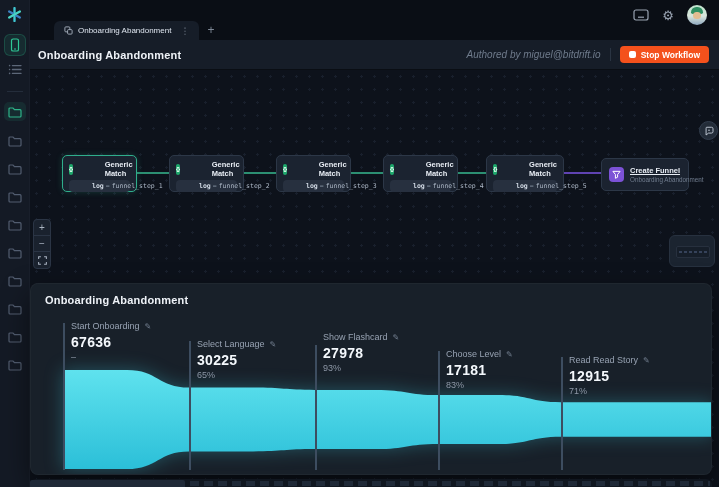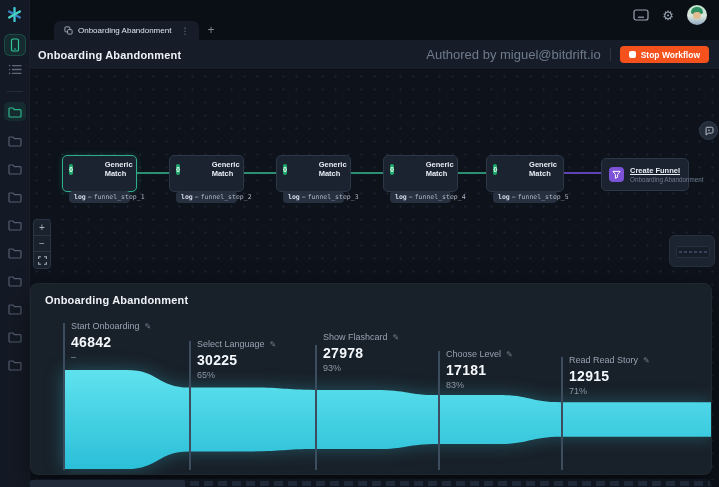--- a/index.html
+++ b/index.html
@@ -30,38 +30,38 @@
   .avatar{width:20px;height:20px;border-radius:50%;cursor:pointer;overflow:hidden;position:relative;
     background:linear-gradient(180deg,#bfe3cd 0%,#d9e6dd 55%,#8fa8bf 100%);}
   .avatar::before{content:"";position:absolute;left:4px;top:2px;width:12px;height:7px;border-radius:6px 6px 2px 2px;background:#2f8f62;}
   .avatar::after{content:"";position:absolute;left:6px;top:7px;width:8px;height:7px;border-radius:4px;background:#e3bd92;}
 
   
   .headerbar{position:absolute;left:30px;top:40px;width:689px;height:30px;background:#161d28;
     border-bottom:1px solid #0a0e14;display:flex;align-items:center;}
   .wf-title{font-size:11px;font-weight:bold;color:#eef2f7;margin-left:8px;letter-spacing:.2px;}
   .head-right{position:absolute;right:10px;top:0;height:100%;display:flex;align-items:center;gap:9px;}
-  .authored{font-size:13px;color:#6f7b8c;}
+  .authored{font-size:10px;font-style:italic;color:#6f7b8c;}
   .head-div{width:1px;height:13px;background:#2a3442;}
   .stop-btn{display:flex;align-items:center;gap:5px;background:#f4511c;border:none;border-radius:4px;
     height:17px;padding:0 9px;color:#fff;font-size:8.5px;font-weight:bold;font-family:inherit;cursor:pointer;}
   .stop-sq{width:7px;height:7px;border-radius:2px;background:#fff;}
 
   
   .canvas{position:absolute;left:30px;top:70px;width:689px;height:417px;background:#0d121b;
     background-image:radial-gradient(rgba(96,118,150,.14) 1px,transparent 1.3px);background-size:13px 13px;}
 
   .mnode{position:absolute;width:75px;height:37px;background:#1b2330;border:1px solid #2c3747;border-radius:5px;cursor:pointer;}
   .mnode.sel{border-color:#2fae8c;box-shadow:0 0 6px rgba(47,174,140,.25);}
   .mnode.w78{width:78px;}
   .mhead{display:flex;align-items:center;gap:4px;padding:4px 6px 2px;}
   .micon{width:11px;height:11px;border-radius:3px;background:#1ea86c;color:#eafff4;font-size:6px;font-weight:bold;
     display:flex;align-items:center;justify-content:center;letter-spacing:-.5px;}
   .mtitle{font-size:7.5px;font-weight:bold;color:#e8edf4;margin-left:28px;}
-  .mpill{margin:11px 6px 0;background:#27303f;border-radius:4px;padding:2px 5px;
+  .mpill{margin:0 6px 0;background:#27303f;border-radius:4px;padding:2px 23px;
     font-family:"DejaVu Sans Mono",monospace;font-size:6.5px;white-space:nowrap;}
   .mpill .k{color:#d3dbe6;font-weight:bold;}
   .mpill .o{color:#6b7787;margin:0 2px;}
   .mpill .v{color:#aeb9c8;}
 
   .edge{position:absolute;height:2px;background:#2c8f72;}
   .edge::after{content:"";position:absolute;right:-4px;top:-2px;border-left:4px solid #2c8f72;
     border-top:3px solid transparent;border-bottom:3px solid transparent;}
   .edge.purple{background:#5f43b2;}
   .edge.purple::after{border-left-color:#5f43b2;}
@@ -326,21 +326,21 @@
     <div class="sline" style="left:158px;top:57px;height:129px"></div>
     <div class="sline" style="left:284px;top:61px;height:125px"></div>
     <div class="sline" style="left:407px;top:67px;height:119px"></div>
     <div class="sline" style="left:530px;top:73px;height:113px"></div>
 
     <div class="stat" style="left:40px;top:37px">
       <div class="slabel">
           <span>Start Onboarding</span>
           <span class="pencil">✎</span>
         </div>
-      <div class="sval">46842</div>
+      <div class="sval">67636</div>
       <div class="ssub">–</div>
     </div>
     <div class="stat" style="left:166px;top:55px">
       <div class="slabel">
           <span>Select Language</span>
           <span class="pencil">✎</span>
         </div>
       <div class="sval">30225</div>
       <div class="ssub">65%</div>
     </div>

